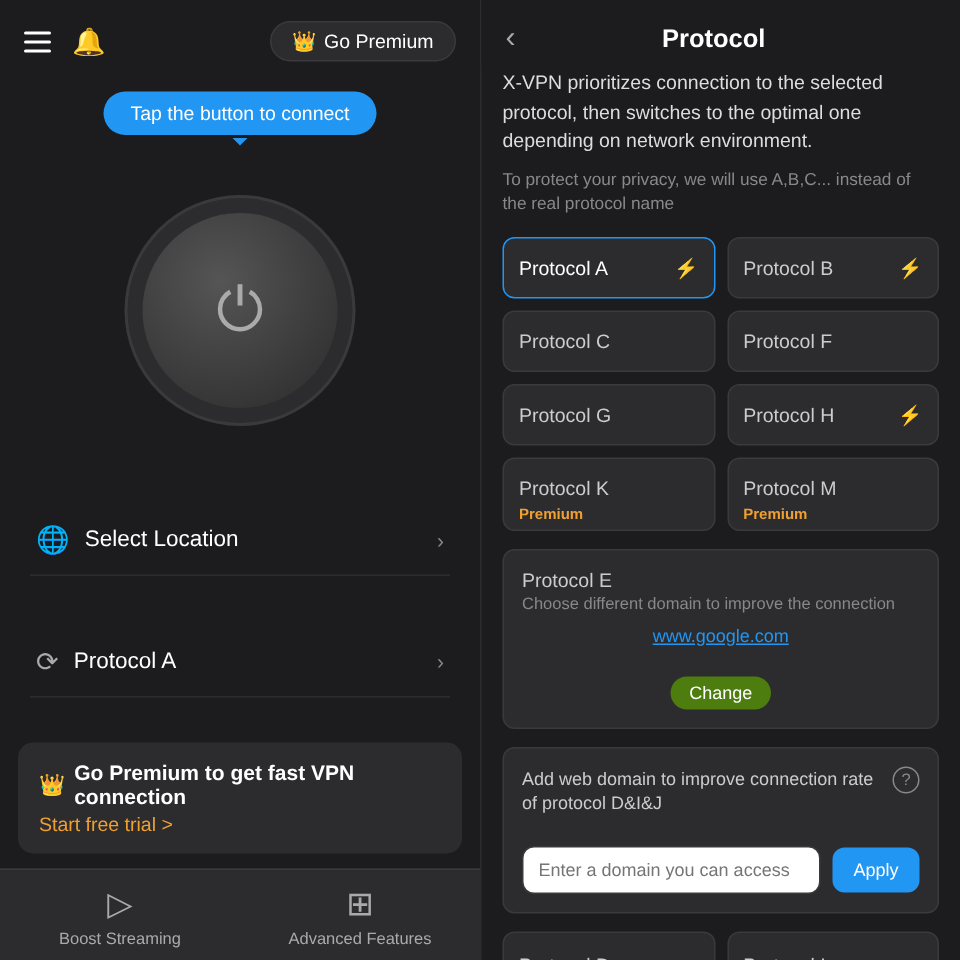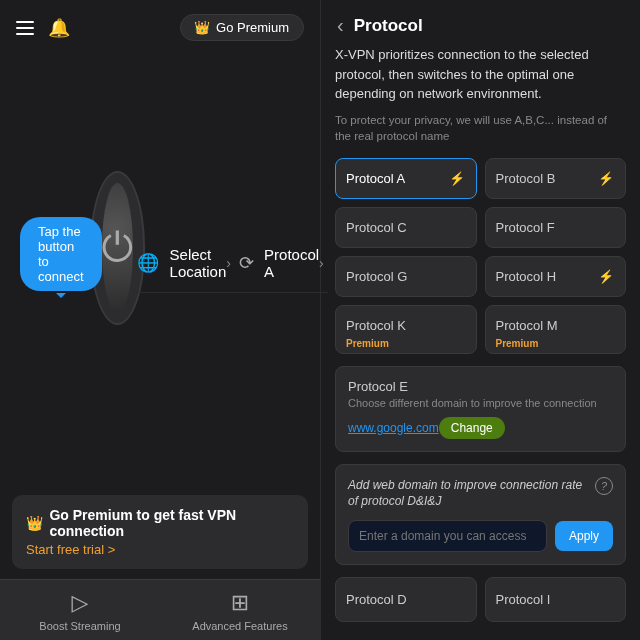--- a/index.html
+++ b/index.html
@@ -69,21 +69,21 @@
       cursor: pointer;
     }
 
     .crown-icon {
       font-size: 13px;
     }
 
     
     .connect-area {
       display: flex;
-      flex-direction: row;
+      flex-direction: column;
       align-items: center;
       padding: 10px 20px 20px;
       flex: 1;
       justify-content: space-between;
     }
 
     .tooltip-bubble {
       background: #2196f3;
       color: #fff;
       border-radius: 20px;
@@ -222,20 +222,21 @@
 
     .back-btn {
       color: #aaa;
       font-size: 20px;
       cursor: pointer;
       margin-right: 10px;
     }
 
     .right-title {
       flex: 1;
+      text-align: center;
       color: #fff;
       font-size: 17px;
       font-weight: 600;
       margin-right: 26px;
     }
 
     .right-body {
       padding: 0 14px 14px;
     }
 
@@ -317,21 +318,22 @@
 
     .protocol-e-desc {
       color: #888;
       font-size: 11px;
       margin-bottom: 8px;
     }
 
     .protocol-e-row {
       display: flex;
       align-items: center;
-      gap: 0;
+      gap: 20px;
+      flex-direction: column;
     }
 
     .protocol-e-domain {
       color: #2196f3;
       font-size: 12px;
       text-decoration: underline;
     }
 
     .change-btn {
       background: #4d7c0f;
@@ -349,22 +351,21 @@
       border: 1.5px solid #3a3a3c;
       border-radius: 8px;
       padding: 12px;
       margin-bottom: 12px;
     }
 
     .domain-input-header {
       display: flex;
       align-items: flex-start;
       justify-content: space-between;
-      margin-bottom: 10px;
-      font-style: italic;
+      margin-bottom: 20px;
     }
 
     .domain-input-label {
       color: #ccc;
       font-size: 12px;
       line-height: 1.4;
       flex: 1;
     }
 
     .help-icon {
@@ -383,21 +384,21 @@
     }
 
     .domain-input-row {
       display: flex;
       align-items: center;
       gap: 8px;
     }
 
     .domain-input-field {
       flex: 1;
-      background: #0f172a;
+      background: #ffffff;
       border: 1px solid #3a3a3c;
       border-radius: 8px;
       padding: 8px 10px;
       color: #888;
       font-size: 12px;
     }
 
     .apply-btn {
       background: #2196f3;
       color: #fff;

